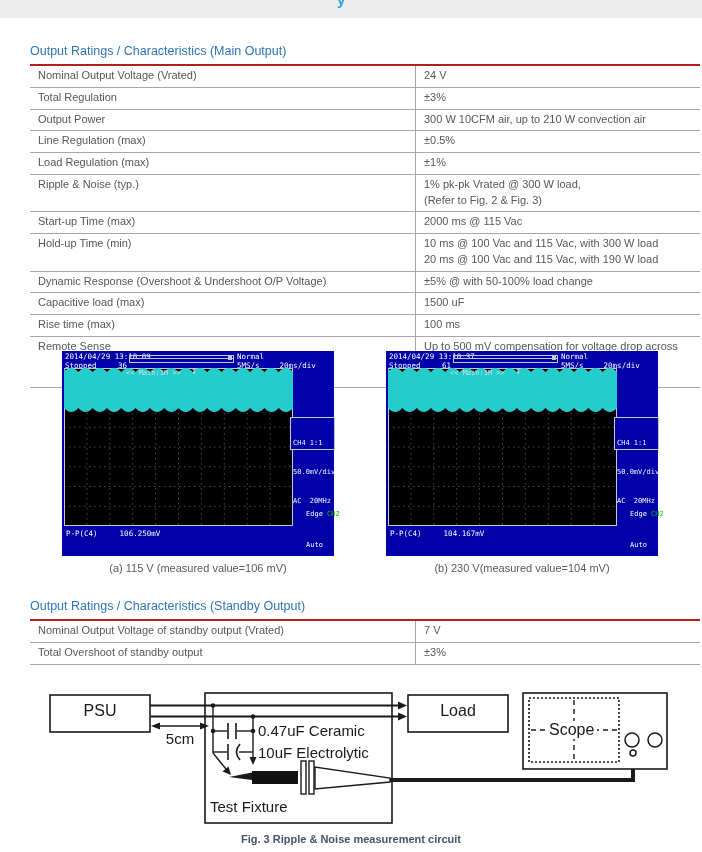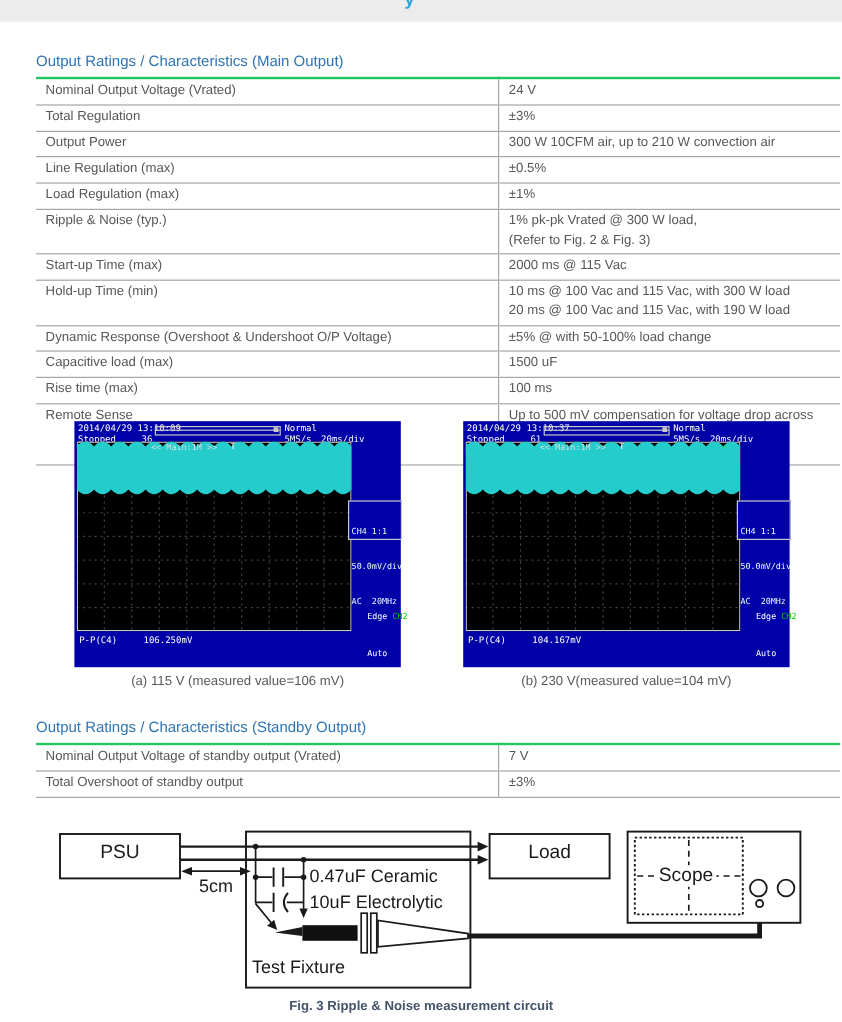--- a/index.html
+++ b/index.html
@@ -5,42 +5,42 @@
   html,body{margin:0;padding:0;background:#fff;}
   .page{position:relative;width:702px;height:852px;background:#ffffff;overflow:hidden;
         font-family:"Liberation Sans",sans-serif;color:#575757;}
   
   .topband{position:absolute;left:0;top:0;width:702px;height:18px;background:#ececec;overflow:hidden;}
   .topband .frag{position:absolute;left:337px;top:-9px;color:#29a3dc;font-weight:bold;font-size:15px;}
 
   .sec-heading{position:absolute;left:30px;font-size:12.5px;color:#2e75b6;}
 
   table.spec-table{position:absolute;left:30px;width:670px;border-collapse:collapse;
-        border-top:2px solid #22c55e;border-bottom:1px solid #a6a6a6;
+        border-top:2px solid #b91c1c;border-bottom:1px solid #a6a6a6;
         font-size:11px;color:#575757;table-layout:fixed;}
   table.spec-table td{border-top:1px solid #a6a6a6;padding:3px 8px 4px 8px;vertical-align:top;line-height:1.25;}
   table.spec-table tr:first-child td{border-top:none;}
   td.c1{width:369px;}
   td.c2{border-left:1px solid #a6a6a6;}
   td.c2 .ln + .ln{margin-top:2px;}
   td.c2 .para{margin-top:4px;}
 
   
   .scope{position:absolute;top:351px;width:272px;height:205px;background:#0000a8;
          font-family:"DejaVu Sans Mono",monospace;color:#ffffff;font-size:7.5px;line-height:1.2;}
   .scope .abs{position:absolute;white-space:pre;}
   .s-datetime{left:3px;top:1px;}
   .s-status{left:3px;top:10px;}
   .s-count{left:56px;top:10px;}
   .s-posbar{left:67px;top:4px;width:103px;height:6px;border:1px solid #c8c8c8;}
   .s-posbar:after{content:"";position:absolute;left:0;top:2px;width:100%;height:1px;background:#c8c8c8;}
   .s-posbar .knob{position:absolute;right:1px;top:0;width:4px;height:4px;background:#c8c8c8;}
   .s-mode{left:175px;top:1px;}
   .s-rate{left:175px;top:10px;}
-  .s-rate .tb{margin-left:8px;}
+  .s-rate .tb{margin-left:20px;}
   .s-grid{position:absolute;left:2px;top:17px;width:229px;height:158px;background:#000;text-align:right;}
   .s-grid svg{position:absolute;left:0;top:0;}
   .gl{stroke:#4a4a4a;stroke-width:1;stroke-dasharray:1.5 3.5;}
   .s-main{position:absolute;left:62px;top:1px;font-size:7px;color:#dddddd;white-space:pre;}
   .s-tmark{position:absolute;left:128px;top:0px;font-size:7px;color:#ffffff;}
   .s-wave{position:absolute;left:0;top:65px;}
   .s-chmark{position:absolute;left:0;top:94px;}
   .s-chbox{left:228px;top:66px;width:40px;height:29px;border:1px solid #c8c8c8;background:#0000a8;
            padding:1px 1px 1px 2px;font-size:7px;line-height:1.4;color:#eafafa;}
   .s-trig{left:244px;top:136px;font-size:7px;line-height:1.45;color:#ffffff;}

